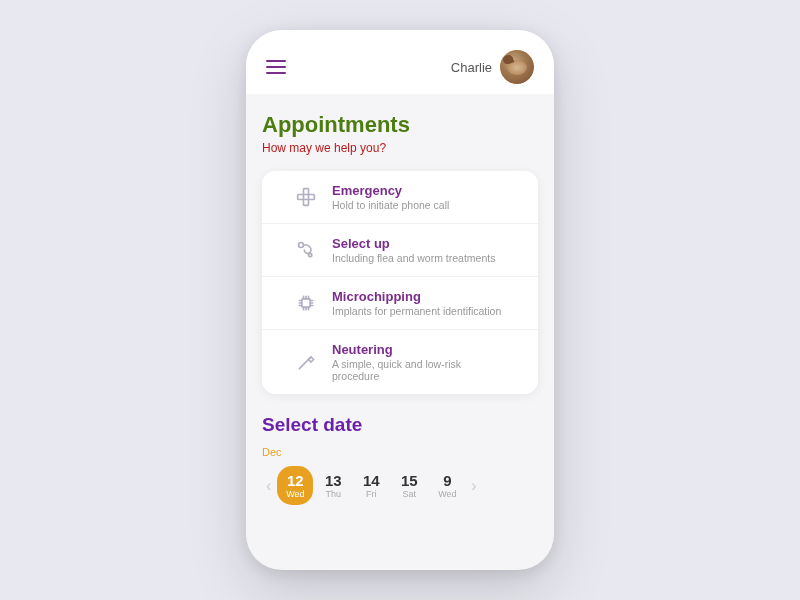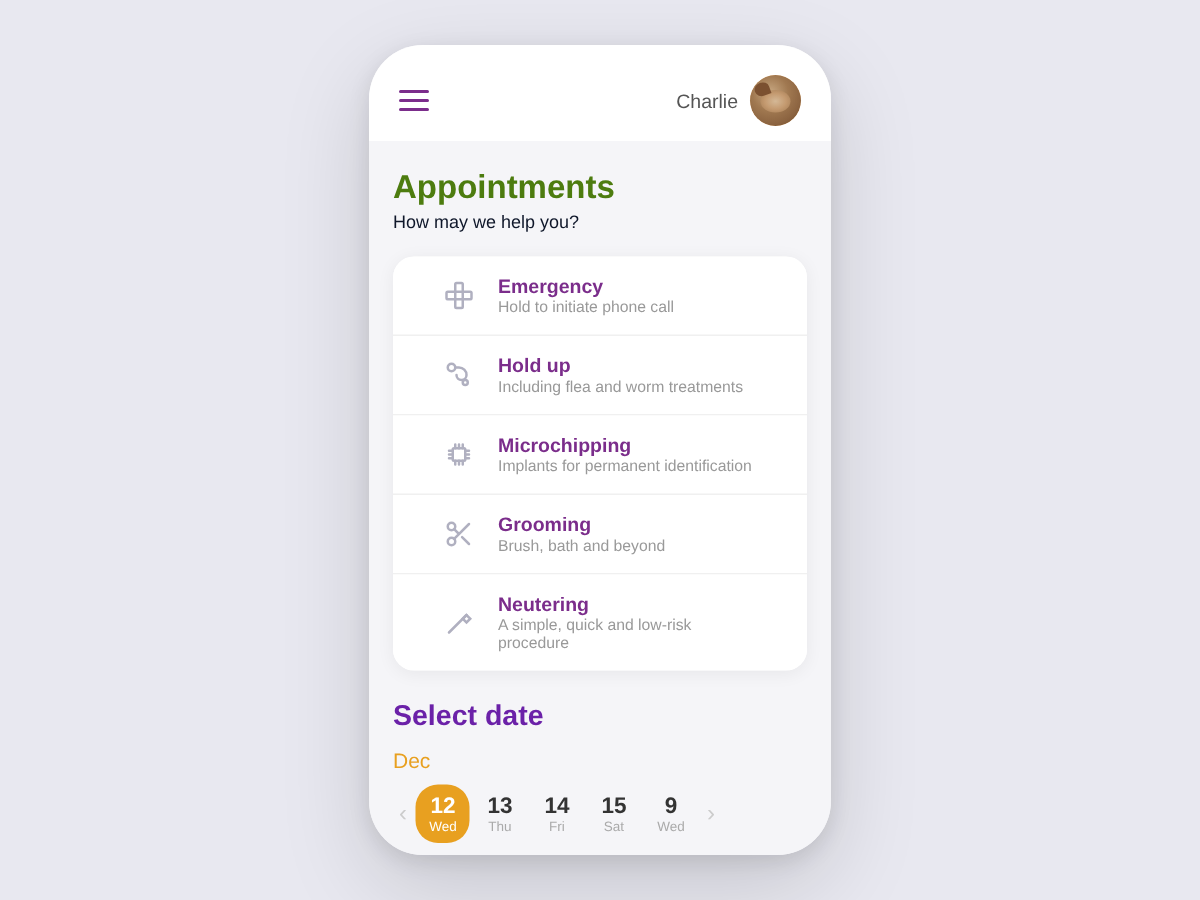--- a/index.html
+++ b/index.html
@@ -117,21 +117,21 @@
 
     .section-title {
       font-size: 22px;
       font-weight: 700;
       color: #4d7c0f;
       margin-bottom: 3px;
     }
 
     .section-subtitle {
       font-size: 12px;
-      color: #0f172a;
+      color: #b91c1c;
       margin-bottom: 16px;
     }
 
     
     .cards-container {
       display: flex;
       flex-direction: column;
       gap: 0;
       background: #ffffff;
       border-radius: 14px;
@@ -191,21 +191,21 @@
     }
 
     .date-title {
       font-size: 19px;
       font-weight: 700;
       color: #6b21a8;
       margin-bottom: 10px;
     }
 
     .date-month {
-      font-size: 14px;
+      font-size: 11px;
       color: #e8a020;
       margin-bottom: 8px;
     }
 
     .date-row {
       display: flex;
       align-items: center;
       gap: 2px;
     }
 
@@ -291,51 +291,38 @@
 
         <div class="card-item">
           <div class="card-icon">
             <svg viewBox="0 0 24 24" fill="none" stroke="#b0b0c0" stroke-width="2" stroke-linecap="round">
               <circle cx="6" cy="6" r="3"></circle>
               <path d="M9 6h3a6 6 0 016 6v0a4 4 0 01-4 4h0a4 4 0 01-4-4"></path>
               <circle cx="17" cy="18" r="2"></circle>
             </svg>
           </div>
           <div class="card-text">
-            <div class="card-title">Hold up</div>
+            <div class="card-title">Select up</div>
             <div class="card-desc">Including flea and worm treatments</div>
           </div>
         </div>
 
         <div class="card-item">
           <div class="card-icon">
             <svg viewBox="0 0 24 24" fill="none" stroke="#b0b0c0" stroke-width="2" stroke-linecap="round">
               <rect x="7" y="7" width="10" height="10" rx="1"></rect>
               <path d="M7 9H4M7 12H4M7 15H4M17 9h3M17 12h3M17 15h3M9 7V4M12 7V4M15 7V4M9 17v3M12 17v3M15 17v3"></path>
             </svg>
           </div>
           <div class="card-text">
             <div class="card-title">Microchipping</div>
             <div class="card-desc">Implants for permanent identification</div>
           </div>
         </div>
 
-        <div class="card-item">
-          <div class="card-icon">
-            <svg viewBox="0 0 24 24" fill="none" stroke="#b0b0c0" stroke-width="2" stroke-linecap="round">
-              <circle cx="6" cy="6" r="3"></circle>
-              <circle cx="6" cy="18" r="3"></circle>
-              <path d="M20 4L8.12 15.88M14.47 14.48L20 20M8.12 8.12L12 12"></path>
-            </svg>
-          </div>
-          <div class="card-text">
-            <div class="card-title">Grooming</div>
-            <div class="card-desc">Brush, bath and beyond</div>
-          </div>
-        </div>
 
         <div class="card-item">
           <div class="card-icon">
             <svg viewBox="0 0 24 24" fill="none" stroke="#b0b0c0" stroke-width="2" stroke-linecap="round">
               <path d="M4 20l14-14"></path>
               <path d="M18 6l-3 3 3 3 3-3-3-3z"></path>
             </svg>
           </div>
           <div class="card-text">
             <div class="card-title">Neutering</div>

